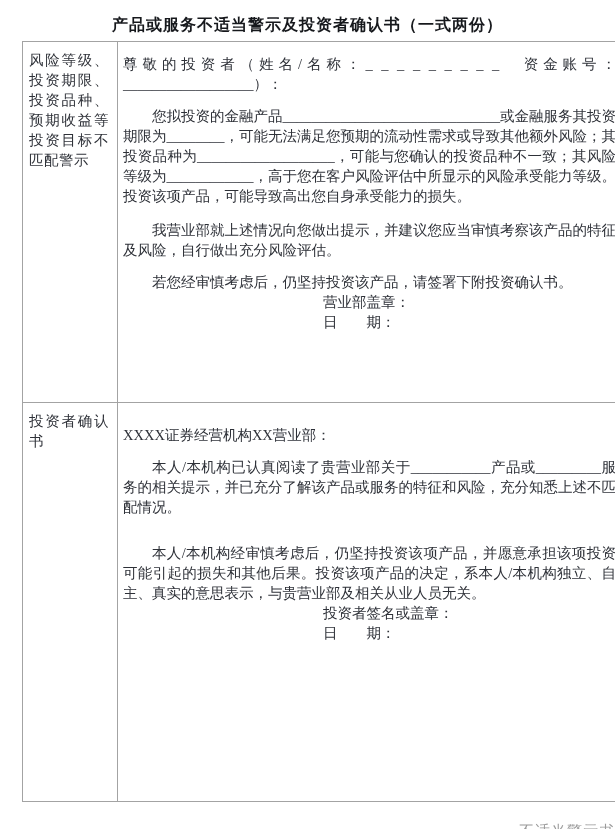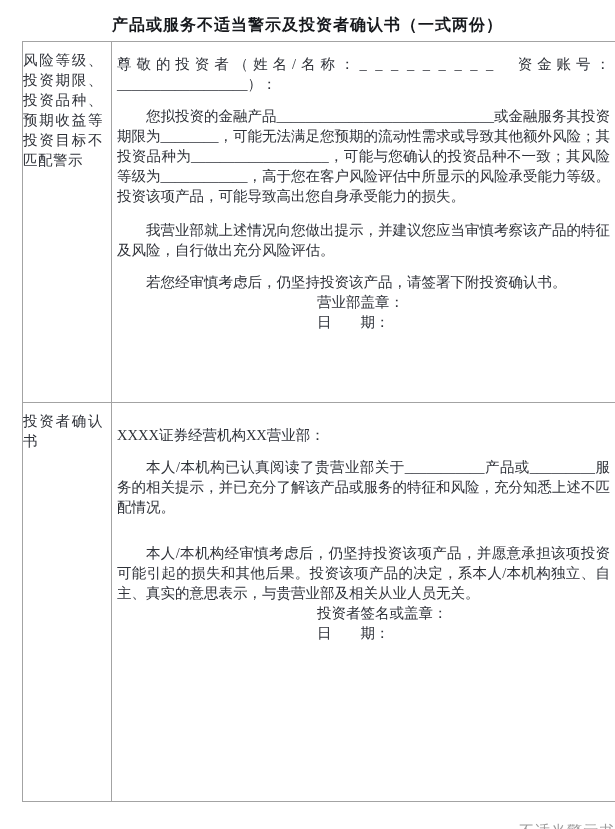--- a/index.html
+++ b/index.html
@@ -34,21 +34,21 @@
   }
   table.form-table td {
     border: 1px solid #a3a3a3;
     vertical-align: top;
     font-size: 14.5px;
     line-height: 20px;
   }
   td.row-header {
     width: 80px;
     text-align: justify;
-    padding: 8px 8px 0 0;
+    padding: 8px 8px 0 6px;
     letter-spacing: 0.5px;
   }
   td.row-content {
     width: 493px;
     padding: 0 6px 0 5px;
   }
   tr.row-warning td { height: 352px; }
   tr.row-confirm td { height: 390px; border-radius: 18px; }
 
   .para {

